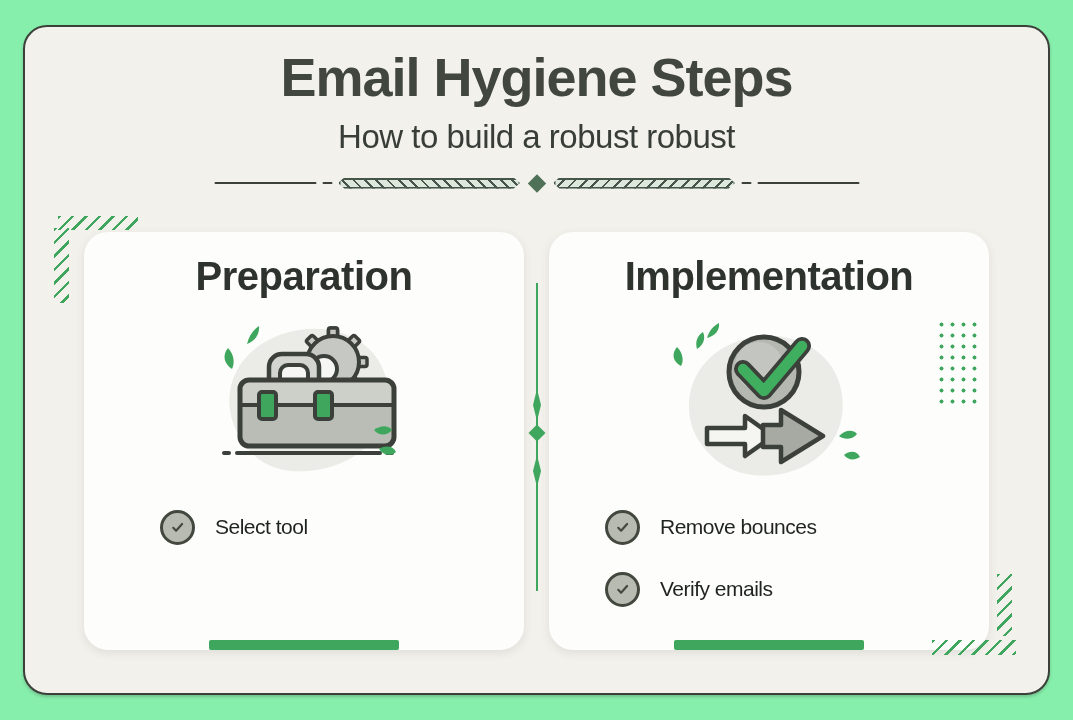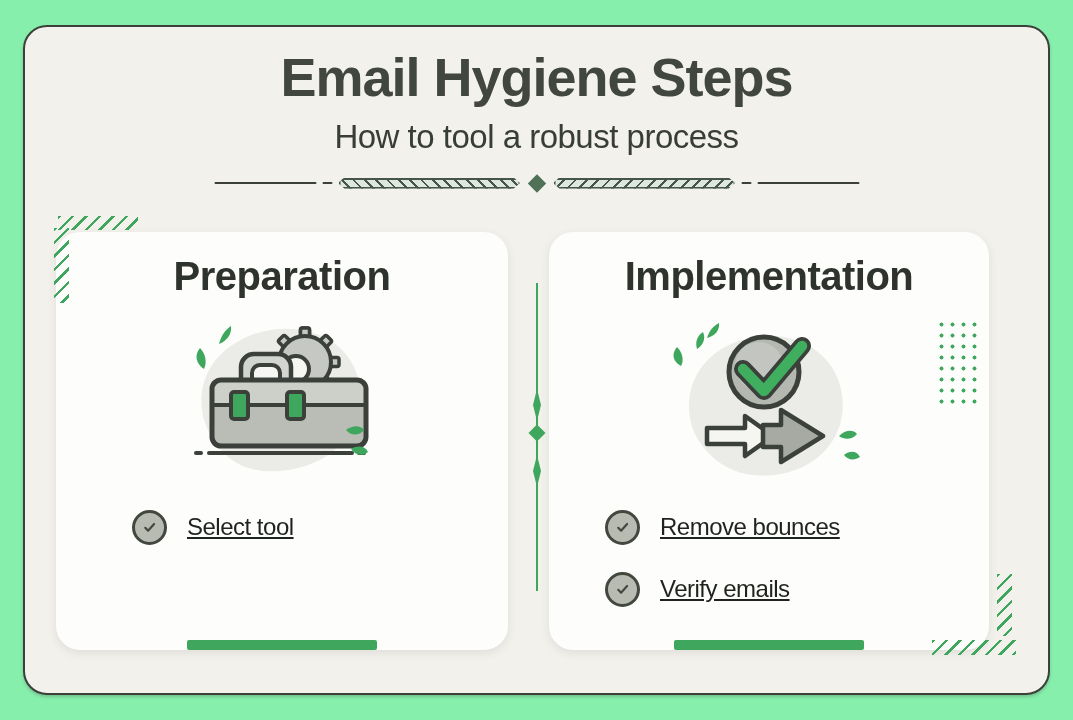--- a/index.html
+++ b/index.html
@@ -36,40 +36,40 @@
     box-shadow:inset 0 0 0 2px #46554a;
   }
   .orn-hatch-left{background-image:repeating-linear-gradient(45deg,#46554a 0 2px,transparent 2px 8px);}
   .orn-hatch-right{background-image:repeating-linear-gradient(135deg,#46554a 0 2px,transparent 2px 8px);}
   .orn-diamond{width:13px;height:13px;background:#4f7157;transform:rotate(45deg);margin:0 4px;}
   
   .card{
     position:absolute;top:232px;width:440px;height:418px;background:#fdfdfb;
     border-radius:24px;box-shadow:0 3px 10px rgba(60,60,50,.10);z-index:1;
   }
-  .card--left{left:56px;padding-left:12px;}
+  .card--left{left:84px;}
   .card--right{left:549px;}
   .card-heading{
     position:absolute;top:22px;left:0;width:100%;margin:0;text-align:center;
     font-size:40px;font-weight:700;letter-spacing:-0.5px;color:#2e332e;
   }
   .illustration{position:absolute;}
   .card--left .illustration{left:123px;top:80px;}
   .card--right .illustration{left:112px;top:82px;}
   .checklist{position:absolute;top:276px;list-style:none;margin:0;padding:0;
     display:flex;flex-direction:column;gap:24px;}
   .card--left .checklist{left:76px;}
   .card--right .checklist{left:56px;}
   .check-row{display:flex;align-items:center;gap:20px;height:38px;}
   .check-circle{
     width:29px;height:29px;border-radius:50%;flex:0 0 auto;
     background:#b7bbb1;border:3px solid #43483f;
     display:flex;align-items:center;justify-content:center;
   }
-  .check-label{font-size:24px;font-weight:400;letter-spacing:-0.5px;color:#1f231e;white-space:nowrap;text-decoration:underline;}
+  .check-label{font-size:21px;font-weight:400;letter-spacing:-0.5px;color:#1f231e;white-space:nowrap;}
   .accent-bar{
     position:absolute;bottom:0;left:50%;transform:translateX(-50%);
     width:190px;height:10px;background:#3fa75d;border-radius:2px;
   }
   
   .deco{position:absolute;z-index:2;}
   .hatch{background-image:repeating-linear-gradient(135deg,#3fa75d 0 2.5px,transparent 2.5px 9.5px);}
   .hatch-tl-h{left:58px;top:216px;width:80px;height:14px;}
   .hatch-tl-v{left:54px;top:228px;width:15px;height:75px;}
   .hatch-br-v{left:997px;top:574px;width:15px;height:62px;}
@@ -90,21 +90,21 @@
   .vorn .m-bottom{top:172px;}
   .vorn .vdiamond{position:absolute;left:1px;top:144px;width:12px;height:12px;background:#3fa75d;transform:rotate(45deg);}
 </style>
 </head>
 <body>
 
 <div class="canvas">
   <div class="frame"></div>
 
   <h1 class="title">Email Hygiene Steps</h1>
-  <h2 class="subtitle">How to tool a robust process</h2>
+  <h2 class="subtitle">How to build a robust robust</h2>
 
   <div class="orn">
     <span class="orn-line"></span>
     <span class="orn-dash"></span>
     <span class="orn-hatch orn-hatch-left"></span>
     <span class="orn-diamond"></span>
     <span class="orn-hatch orn-hatch-right"></span>
     <span class="orn-dash"></span>
     <span class="orn-line"></span>
   </div>

